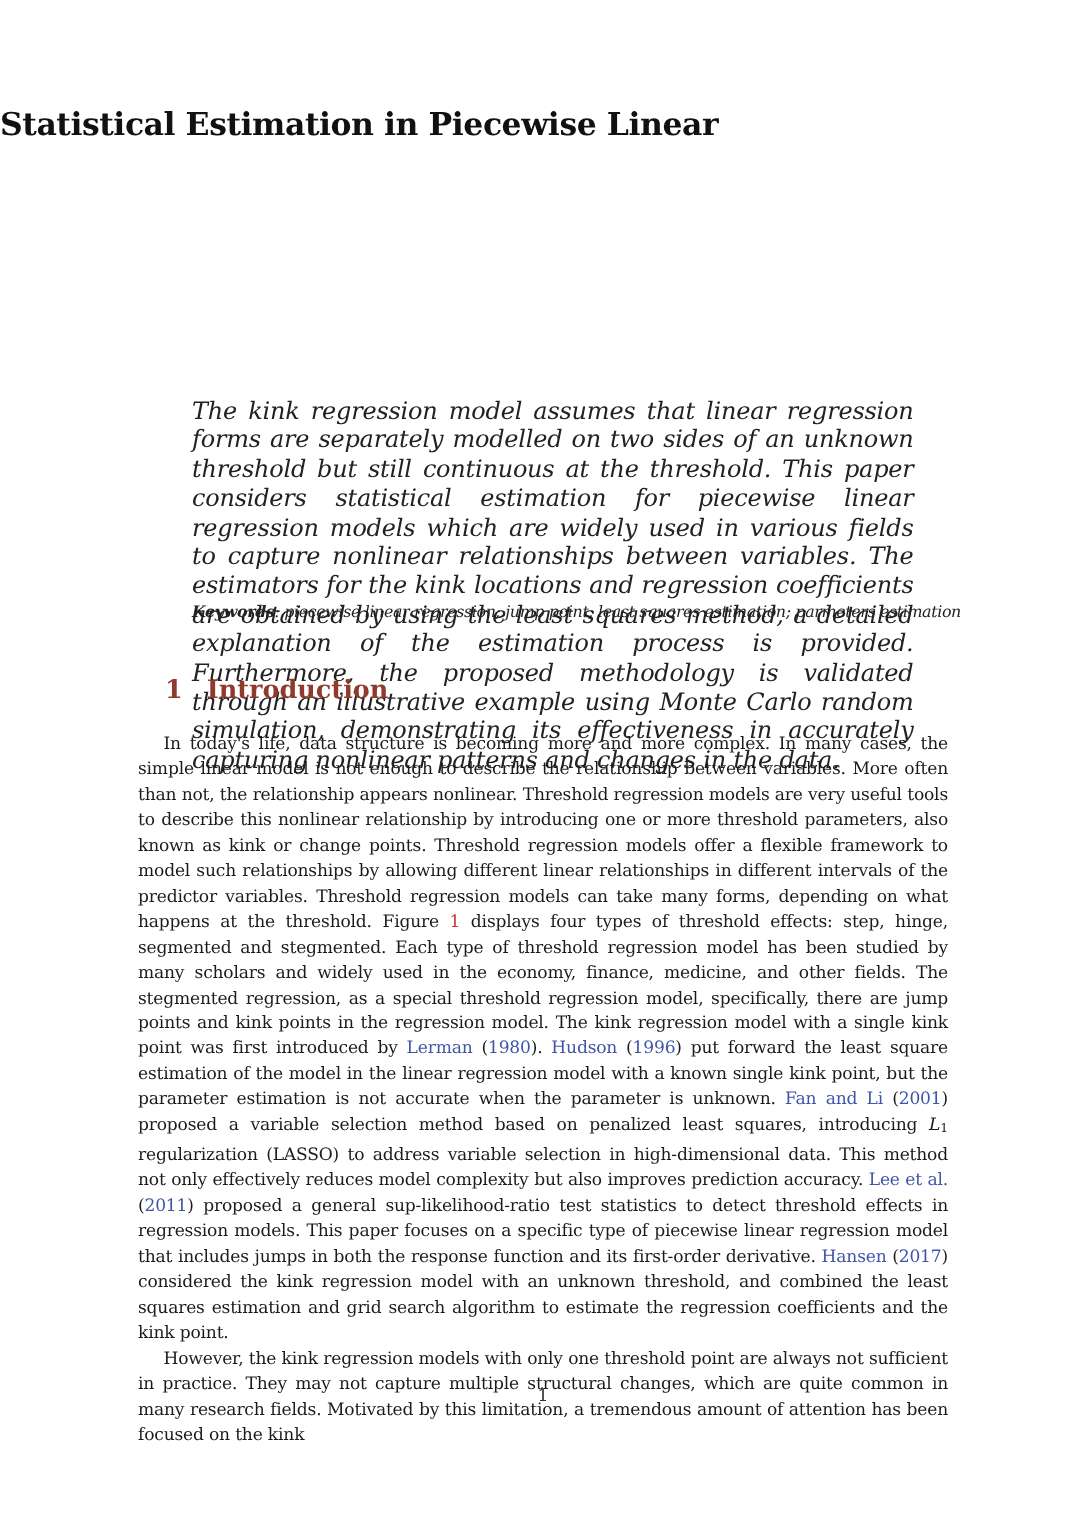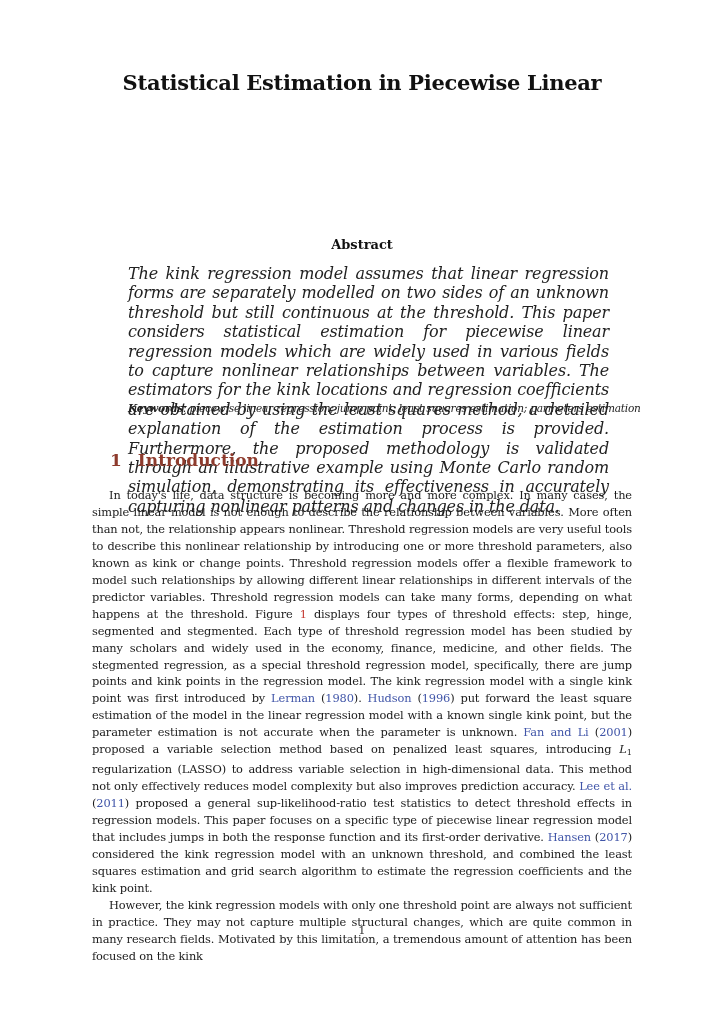--- a/index.html
+++ b/index.html
@@ -11,21 +11,21 @@
     background: #ffffff;
     font-family: "DejaVu Serif", "Liberation Serif", serif;
     color: #1b1b1b;
     overflow: hidden;
   }
   .paper-title {
     position: absolute;
     top: 66px;
     left: 0;
     right: 0;
-    text-align: center;
+    text-align: left;
     font-weight: bold;
     font-size: 21px;
     line-height: 33px;
     letter-spacing: -0.3px;
     color: #111;
   }
   .abstract-heading {
     position: absolute;
     top: 237px;
     left: 0;
@@ -98,21 +98,20 @@
 </style>
 </head>
 <body>
 
 <div class="page">
 
   <div class="paper-title">
     <div>Statistical Estimation in Piecewise Linear</div>
   </div>
 
-  <div class="abstract-heading">Abstract</div>
 
   <div class="abstract-body">The kink regression model assumes that linear regression forms are separately modelled on two sides of an unknown threshold but still continuous at the threshold. This paper considers statistical estimation for piecewise linear regression models which are widely used in various fields to capture nonlinear relationships between variables. The estimators for the kink locations and regression coefficients are obtained by using the least squares method, a detailed explanation of the estimation process is provided. Furthermore, the proposed methodology is validated through an illustrative example using Monte Carlo random simulation, demonstrating its effectiveness in accurately capturing nonlinear patterns and changes in the data.</div>
 
   <div class="keywords-line">
     <span class="keywords-label">Keywords</span><span>: piecewise linear regression; jump point; least squares estimation; parmeters estimation</span>
   </div>
 
   <div class="section-heading">
     <span class="section-number">1</span><span>Introduction</span>
   </div>

